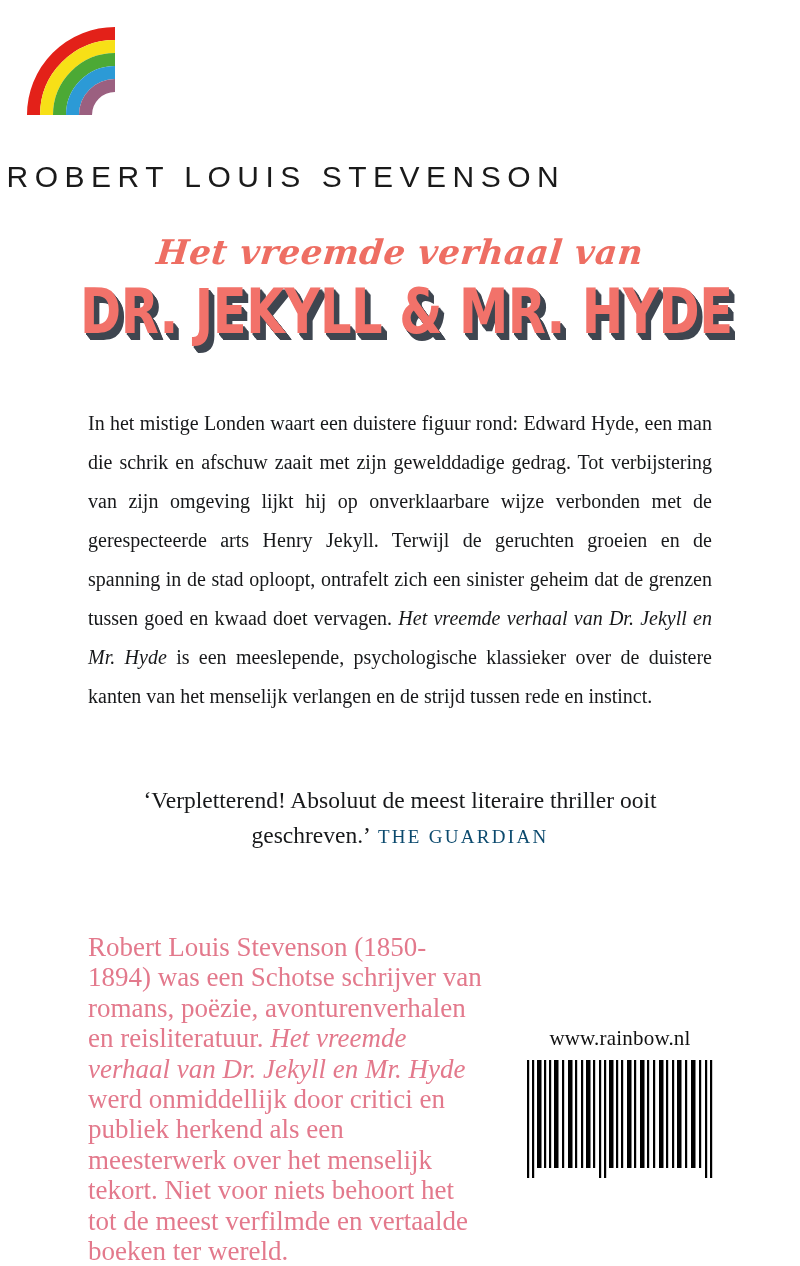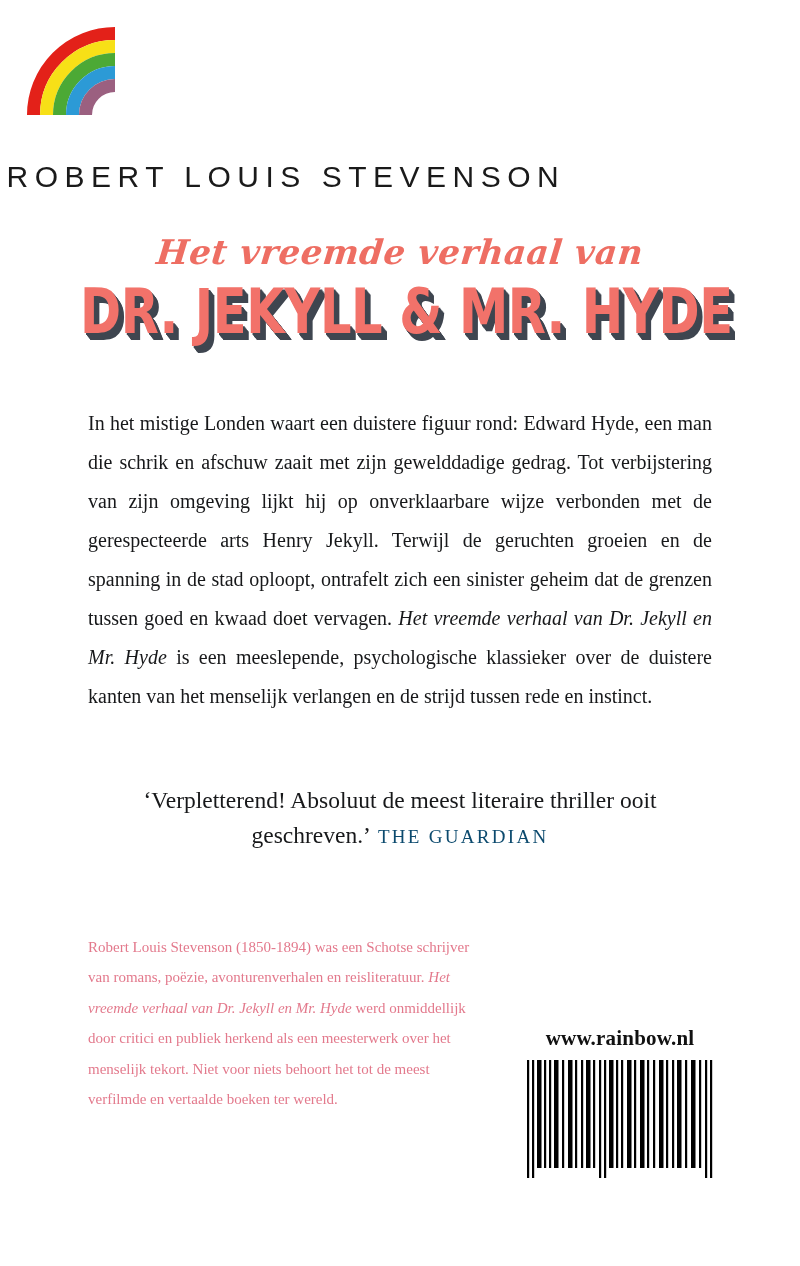--- a/index.html
+++ b/index.html
@@ -118,35 +118,34 @@
     margin-left: 7px;
   }
 
   
   #author-bio {
     position: absolute;
     left: 88px;
     top: 932px;
     width: 400px;
     font-family: "Liberation Serif", serif;
-    font-size: 15px;
+    font-size: 27px;
     line-height: 30.4px;
     color: #E3798C;
     text-align: left;
   }
   #author-bio .work-title { font-style: italic; }
 
   
   #publisher-block {
     position: absolute;
     left: 516px;
     top: 1026px;
     width: 208px;
     text-align: center;
-    font-weight: bold;
   }
   #publisher-url {
     font-family: "Liberation Serif", serif;
     font-size: 21px;
     color: #111111;
     letter-spacing: 0.2px;
     margin-bottom: 9px;
   }
   #barcode {
     width: 195px;

